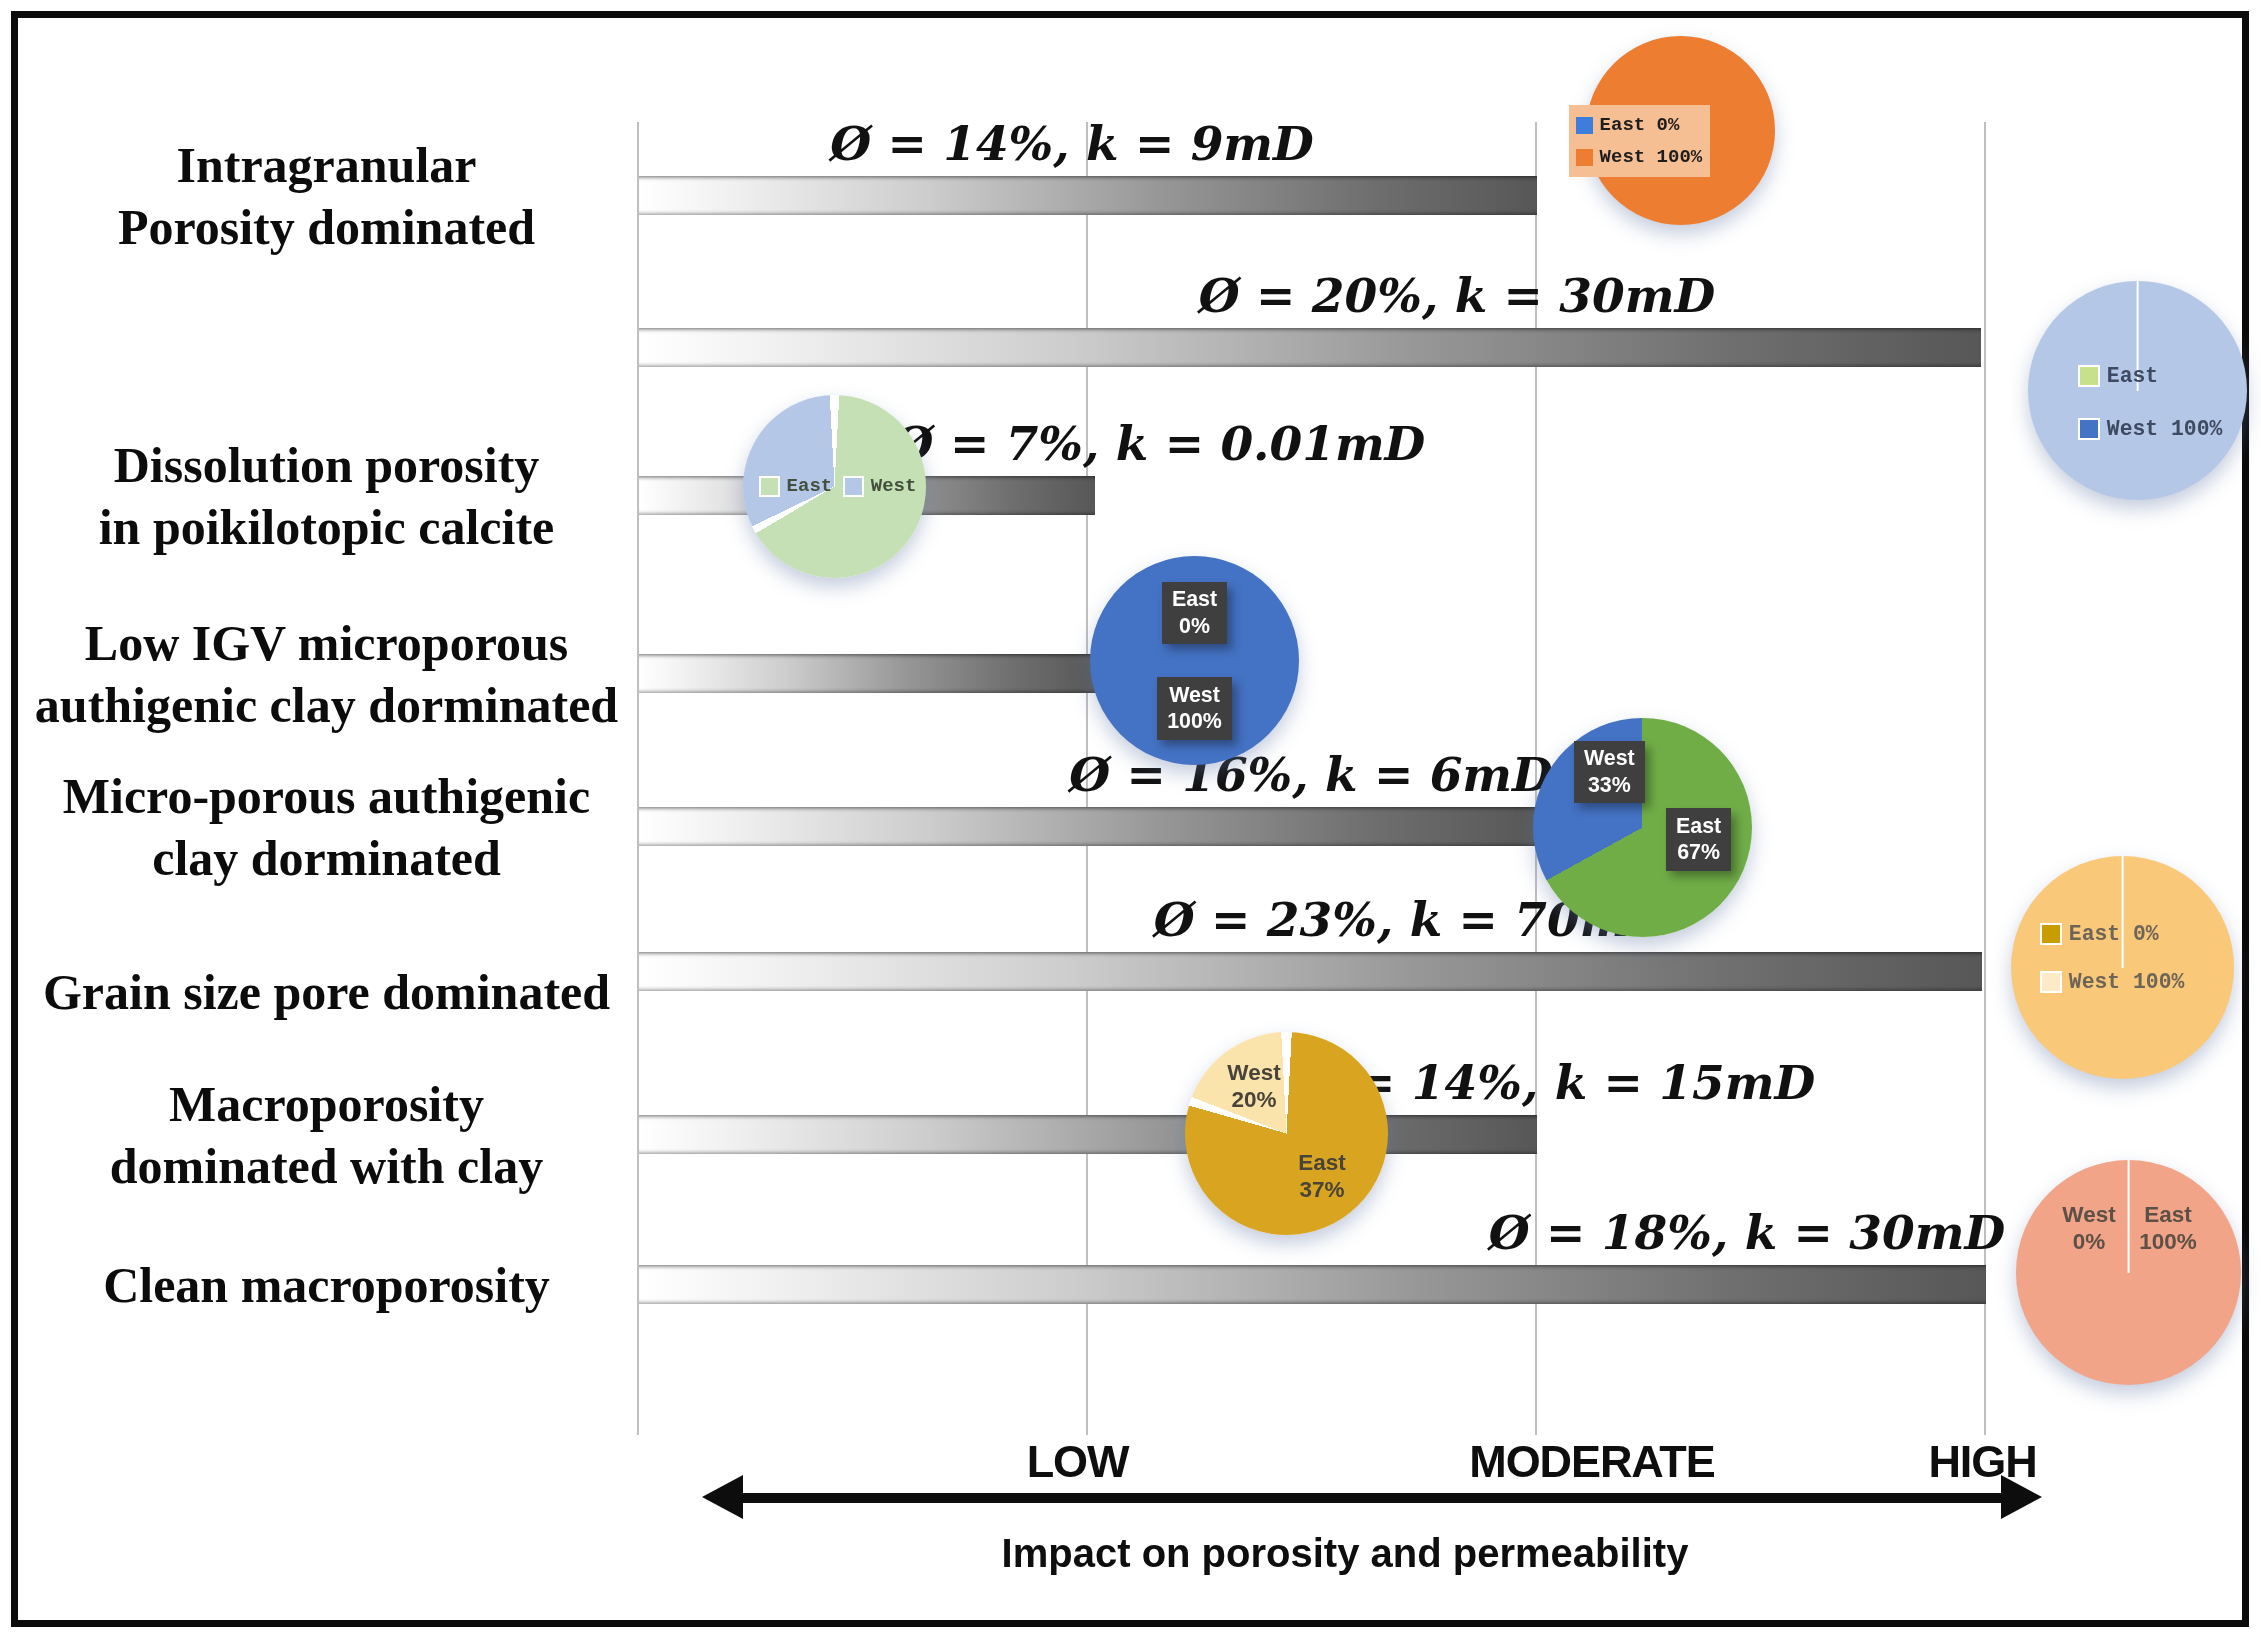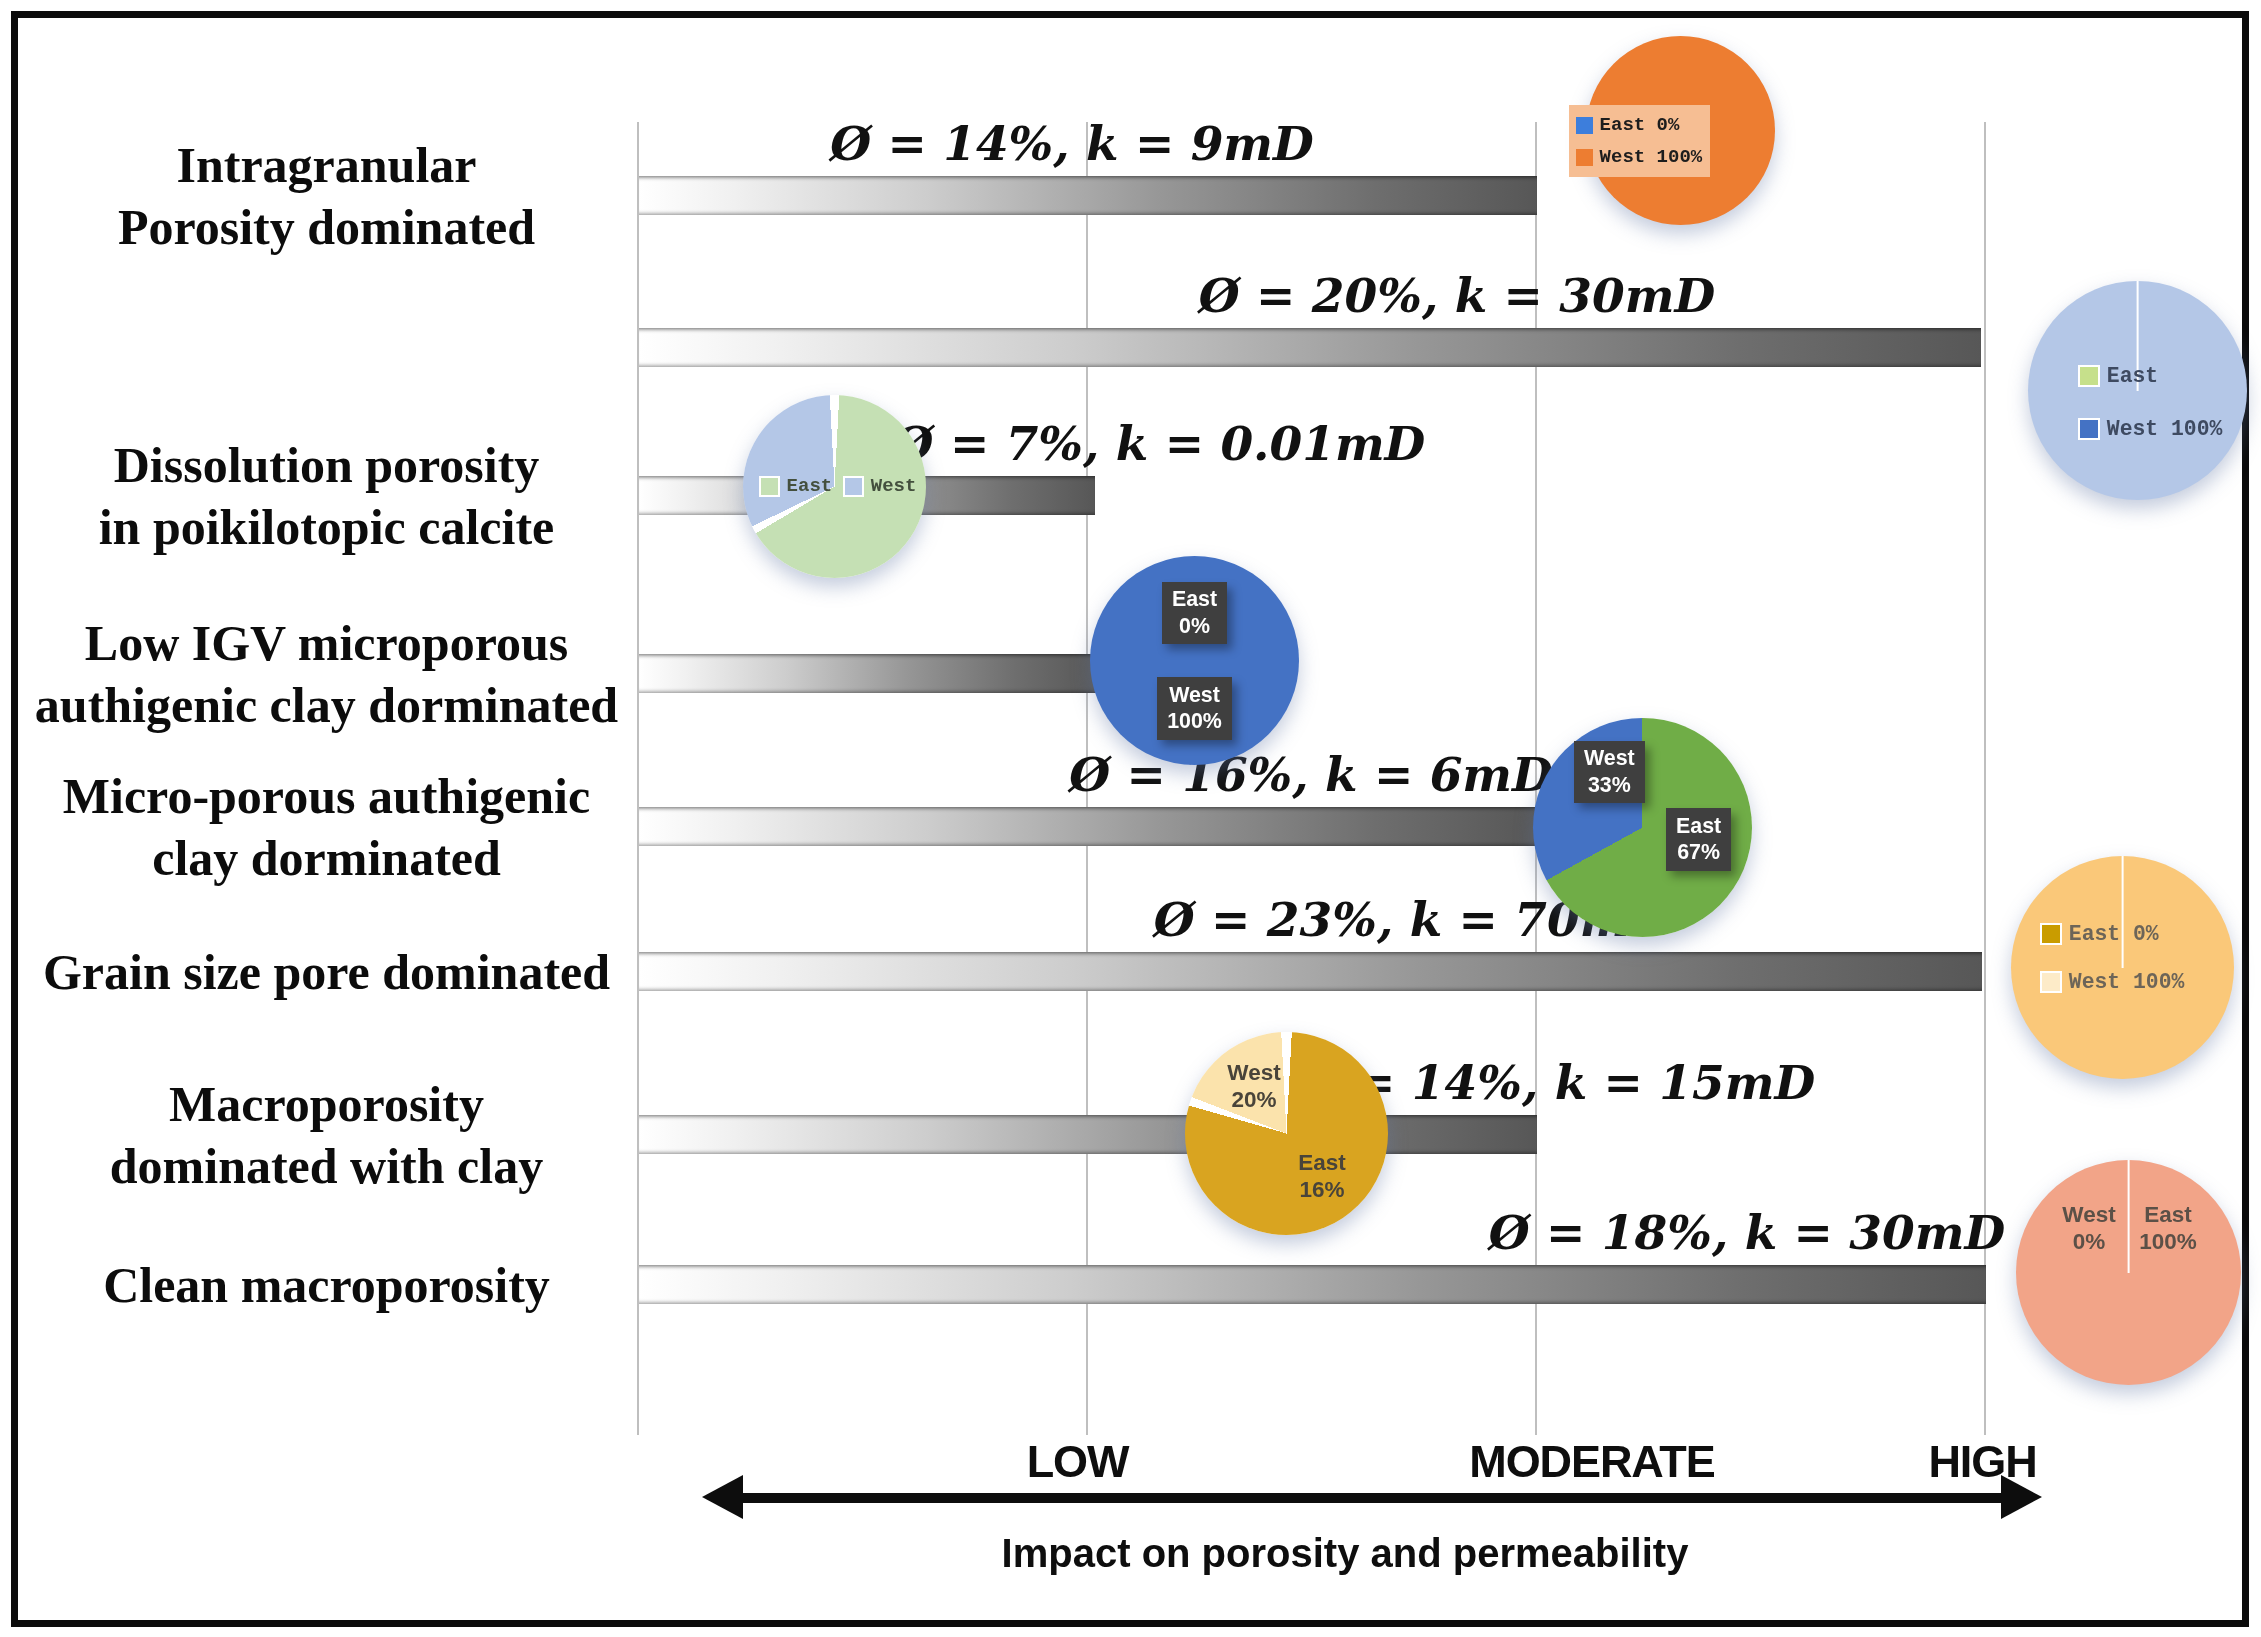--- a/index.html
+++ b/index.html
@@ -7,21 +7,21 @@
          font-family:"Liberation Sans",sans-serif;}
   .frame{position:absolute;left:11.3px;top:11.3px;right:12.4px;bottom:10px;border:7.3px solid #0b0b0b;}
   .gl{position:absolute;top:122px;height:1313px;width:2.3px;background:#bfbfbf;}
   .gl.g1{left:637px}.gl.g2{left:1086px}.gl.g3{left:1535px}.gl.g4{left:1984px}
 
   .rowlabel{position:absolute;left:17px;width:619px;height:135px;display:flex;flex-direction:column;
             align-items:center;justify-content:center;text-align:center;color:#0c0c0c;
             font-family:"Liberation Serif","DejaVu Serif",serif;font-weight:bold;font-size:50px;line-height:1.24;}
   .rowlabel span{white-space:nowrap;display:block;}
   .lbl1{top:128px}.lbl2{top:280px}.lbl3{top:428px}.lbl4{top:606px}
-  .lbl5{top:759px}.lbl6{top:904px}.lbl7{top:1067px}.lbl8{top:1217px}
+  .lbl5{top:759px}.lbl6{top:924px}.lbl7{top:1067px}.lbl8{top:1217px}
 
   .bar{position:absolute;left:639px;height:39px;
        background:linear-gradient(to right,#ffffff 0%,#f1f1f1 10%,#cdcdcd 32%,#979797 58%,#6e6e6e 82%,#575757 100%);
        box-shadow:inset 0 5px 3.9px -3.4px rgba(0,0,0,.50), inset 0 -5px 3.9px -3.4px rgba(0,0,0,.38);}
   .bar1{top:176px;width:898px}.bar2{top:328px;width:1342px}.bar3{top:476px;width:456px}
   .bar4{top:654px;width:459px}.bar5{top:807px;width:898px}.bar6{top:952px;width:1343px}
   .bar7{top:1115px;width:898px}.bar8{top:1265px;width:1347px}
 
   .ann{position:absolute;width:844px;height:62px;text-align:center;color:#111;
        font-family:"DejaVu Serif","Liberation Serif",serif;font-weight:bold;font-style:italic;
@@ -211,21 +211,21 @@
     </div>
   </div>
 
   <div class="pie p7" style="background: conic-gradient(rgb(255, 255, 255) 0deg, rgb(255, 255, 255) 3deg, rgb(217, 164, 32) 3deg, rgb(217, 164, 32) 286deg, rgb(255, 255, 255) 286deg, rgb(255, 255, 255) 291deg, rgb(251, 227, 172) 291deg, rgb(251, 227, 172) 357deg, rgb(255, 255, 255) 357deg, rgb(255, 255, 255) 360deg);">
     <div class="ptext pt7 t-w">
       <div>West</div>
       <div>20%</div>
     </div>
     <div class="ptext pt7 t-e">
       <div>East</div>
-      <div>16%</div>
+      <div>37%</div>
     </div>
   </div>
 
   <div class="pie p8" style="background: rgb(242, 164, 136);">
     <div class="rline"></div>
     <div class="ptext pt8 t-w">
       <div>West</div>
       <div>0%</div>
     </div>
     <div class="ptext pt8 t-e">

